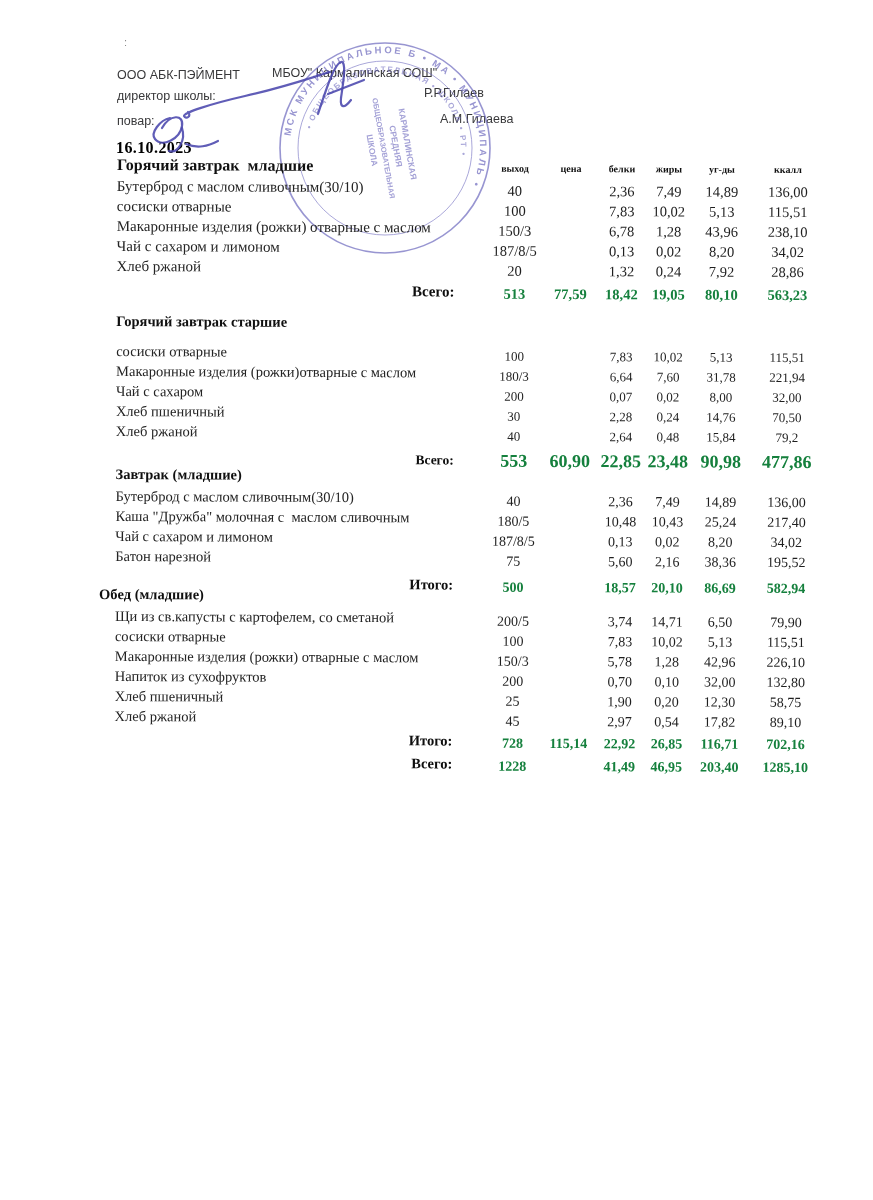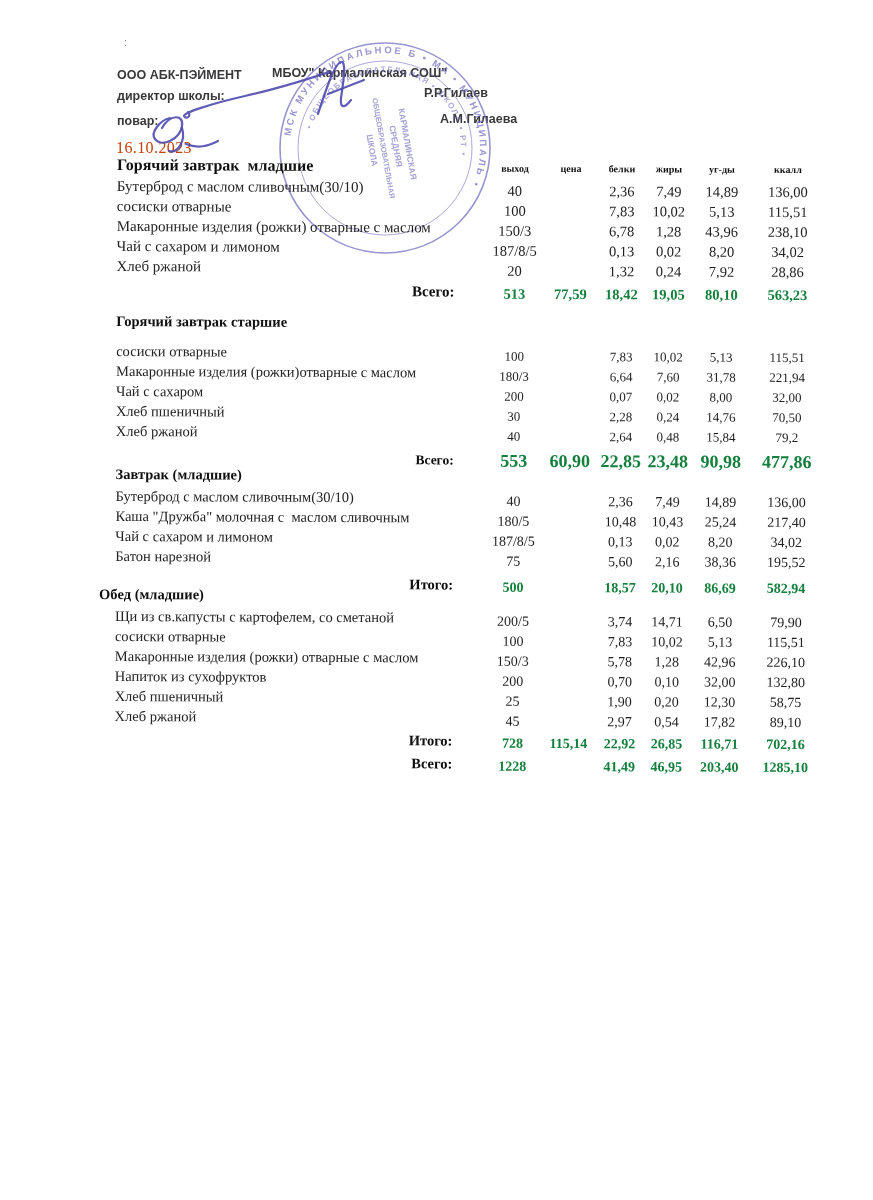--- a/index.html
+++ b/index.html
@@ -2,31 +2,31 @@
 <html><head>
 <meta charset="utf-8">
 <style>
   html,body{margin:0;padding:0;background:#e8e8e8;}
   .page{
     position:relative;width:873px;height:1200px;background:#ffffff;
     overflow:hidden;font-family:"Liberation Serif",serif;color:#1f1f1f;
   }
   
   .hdr{position:absolute;font-family:"Liberation Sans",sans-serif;
-       font-weight:bold;font-size:12.5px;color:#38383a;white-space:pre;}
+       font-weight:normal;font-size:12.5px;color:#38383a;white-space:pre;}
   .org-left{left:117px;top:68px;}
   .org-right{left:272px;top:66px;}
   .role-director{left:117px;top:89px;}
   .name-director{left:424px;top:86px;}
   .role-cook{left:117px;top:114px;}
   .name-cook{left:440px;top:112px;}
   .stray{position:absolute;left:124px;top:36px;font-family:"Liberation Sans",sans-serif;
          font-size:11px;color:#8a8a8a;}
-  .date{position:absolute;left:116px;top:139px;font-weight:normal;font-size:16px;
-        letter-spacing:.4px;color:#c2410c;}
+  .date{position:absolute;left:116px;top:139px;font-weight:bold;font-size:16px;
+        letter-spacing:.4px;color:#000000;}
   
   .stamp{position:absolute;left:273px;top:36px;opacity:.82;}
   .stamp text{fill:#6b67bd;font-family:"Liberation Sans",sans-serif;font-weight:bold;}
   .sig{position:absolute;}
   .sig path{stroke:#4a47ad;stroke-width:2.2;fill:none;stroke-linecap:round;opacity:.88;}
   .sig-director{left:150px;top:52px;}
   .sig-cook{left:138px;top:106px;}
   
   .doc-body{position:absolute;left:0;top:0;width:873px;height:1200px;
             transform:rotate(.25deg);transform-origin:117px 160px;}

